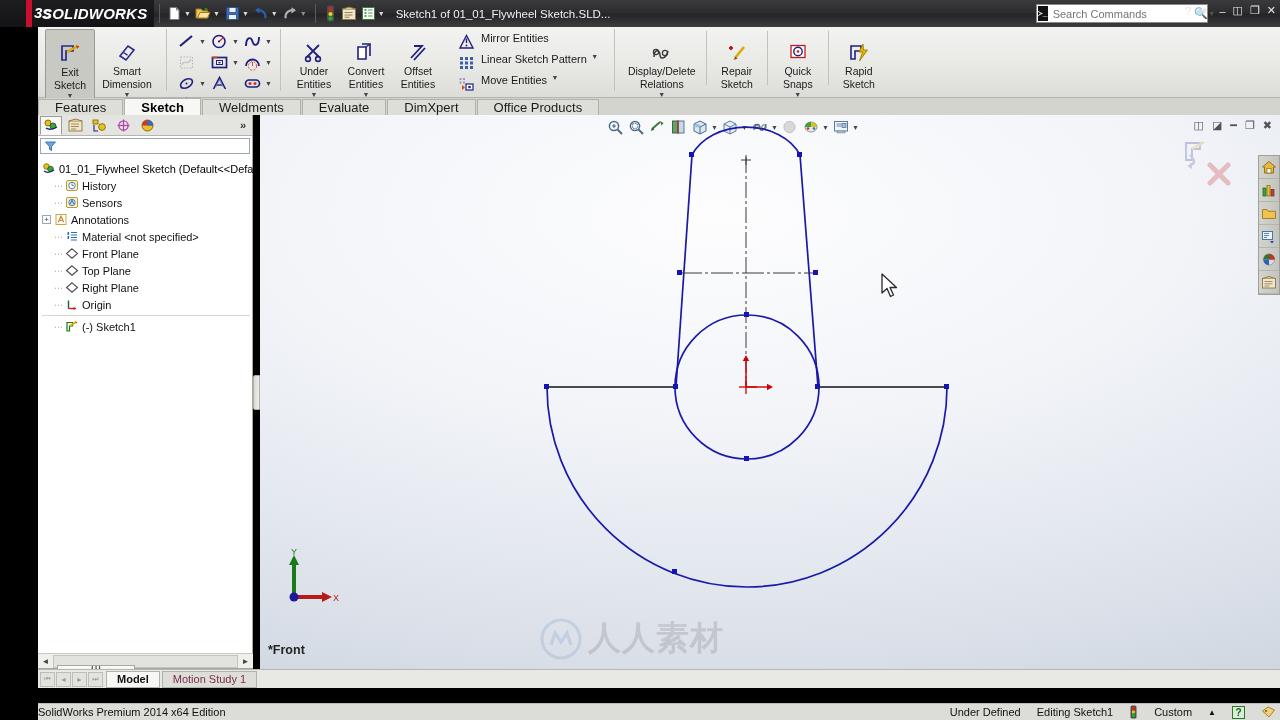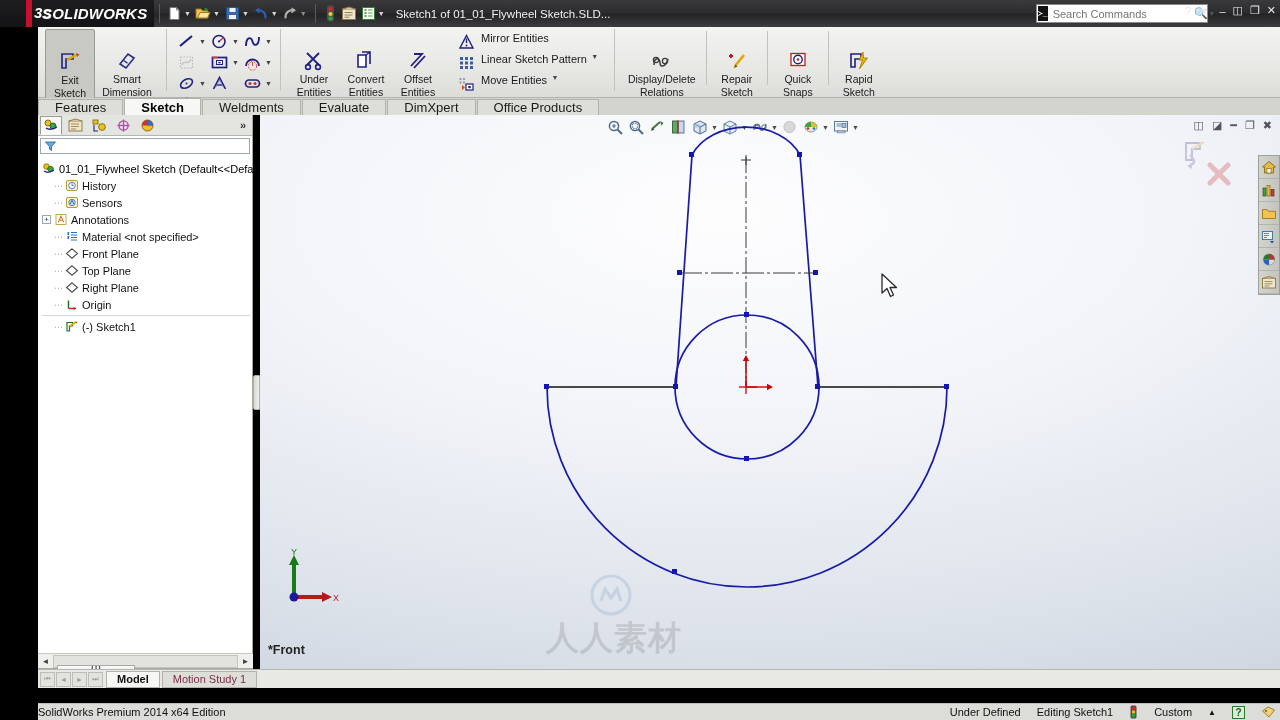--- a/index.html
+++ b/index.html
@@ -60,21 +60,21 @@
 
   
   .ribbon {
     position:absolute; left:0; top:27px; width:1280px; height:71px;
     background: linear-gradient(to bottom,#f3f3f1 0%, #e7e7e4 60%, #dcdcd8 100%);
     border-bottom:1px solid #b4b4ae; display:flex; align-items:flex-start;
   }
   .rb-group { display:flex; align-items:flex-start; height:71px; padding:2px 3px 0 3px; }
   .rb-big {
     width:52px; display:flex; flex-direction:column; align-items:center;
-    padding-top:20px; cursor:default;
+    padding-top:12px; cursor:default;
   }
   .rb-big.wide { width:64px; }
   .rb-big .ic { height:24px; display:flex; align-items:center; justify-content:center; }
   .rb-big .lbl { font-size:10.5px; color:#1a1a1a; text-align:center; line-height:11.5px; margin-top:1px; }
   .rb-big .dd { font-size:7px; color:#444; margin-top:1px; }
   .rb-big.selected { background:#c9c9c4; border:1px solid #9a9a95; border-radius:2px; width:50px; }
   .rb-vsep { width:1px; height:62px; background:#c2c2bc; margin:2px 4px 0 4px; }
 
   .grid3 { display:grid; grid-template-columns:repeat(3,auto); gap:2px 0px; padding-top:3px; }
   .g-cell { display:flex; align-items:center; height:19px; }
@@ -175,21 +175,20 @@
   
   .wm-lynda {
     position:absolute; right:22px; bottom:8px; font-size:40px; color:#2a2a2a;
     font-family:"DejaVu Sans", sans-serif; letter-spacing:-1px; line-height:40px;
   }
   .wm-lynda b { font-weight:bold; }
   .wm-lynda i { font-style:normal; font-weight:normal; color:#444; }
   .wm-cn {
     position:absolute; left:280px; bottom:8px; display:flex; align-items:center;
     opacity:0.30;
-    flex-direction:column;
   }
   .wm-cn .cn-text {
     font-size:33px; color:#8b8b8b; font-family:"DejaVu Sans", sans-serif;
     font-weight:bold; margin-left:6px; letter-spacing:1px;
   }
 
   
   .bottombar {
     position:absolute; left:38px; top:669px; width:1242px; height:19px;
     background:#e8e8e4; border-top:1px solid #b6b6b0; display:flex; align-items:center;

